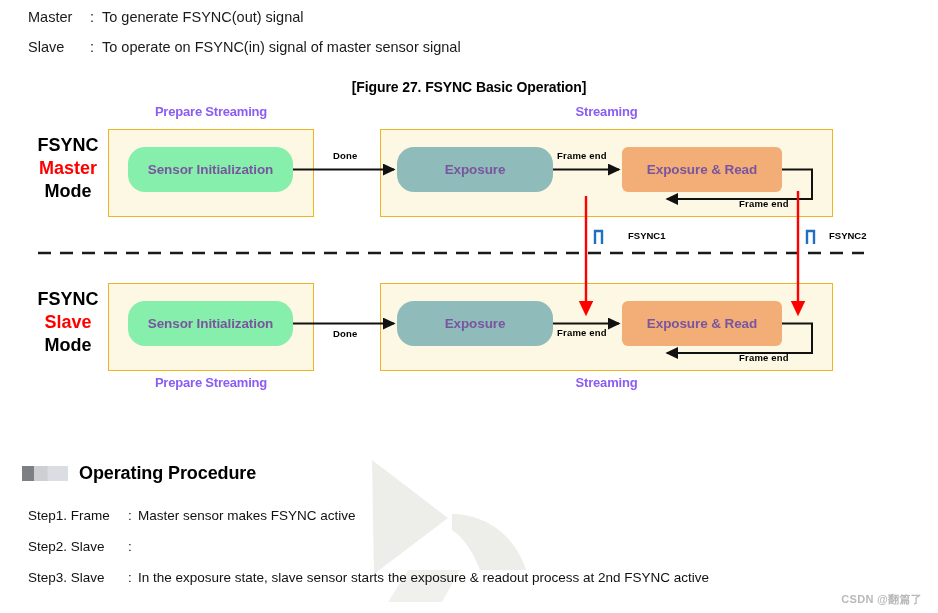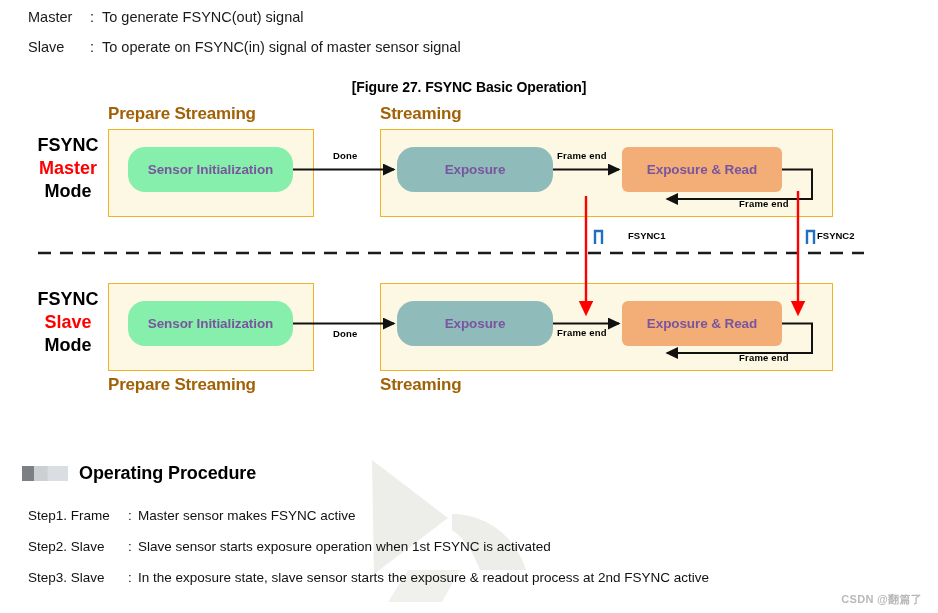--- a/index.html
+++ b/index.html
@@ -54,24 +54,24 @@
     top: 0;
     width: 938px;
     height: 613px;
     pointer-events: none;
   }
   .diagram > * { pointer-events: auto; }
 
   
   .phase-title {
     position: absolute;
-    font-size: 17px;
-    font-weight: bold;
-    color: #a16207;
-    text-align: left;
+    font-size: 13px;
+    font-weight: bold;
+    color: #8b5cf6;
+    text-align: center;
     letter-spacing: -0.2px;
   }
   #phase-prep-top    { left: 108px; top: 104px; width: 206px; }
   #phase-stream-top  { left: 380px; top: 104px; width: 453px; }
   #phase-prep-bot    { left: 108px; top: 375px; width: 206px; }
   #phase-stream-bot  { left: 380px; top: 375px; width: 453px; }
 
   
   .mode-label {
     position: absolute;
@@ -139,21 +139,21 @@
 
   
   .fsync-label {
     position: absolute;
     font-size: 9.5px;
     font-weight: bold;
     color: #000;
     white-space: nowrap;
   }
   #fsync1-label { left: 605px; top: 230px; padding-left: 23px; }
-  #fsync2-label { left: 817px; top: 230px; }
+  #fsync2-label { left: 817px; top: 230px; padding-left: 12px; }
 
   
   #overlay {
     position: absolute;
     left: 0; top: 0;
     width: 938px; height: 613px;
     pointer-events: none;
   }
 
   
@@ -320,21 +320,20 @@
 
 <div class="steps">
   <div class="step-row">
     <span class="step-label">Step1. Frame</span>
     <span class="step-sep">:</span>
     <span class="step-text">Master sensor makes FSYNC active</span>
   </div>
   <div class="step-row">
     <span class="step-label">Step2. Slave</span>
     <span class="step-sep">:</span>
-    <span class="step-text">Slave sensor starts exposure operation when 1st FSYNC is activated</span>
   </div>
   <div class="step-row">
     <span class="step-label">Step3. Slave</span>
     <span class="step-sep">:</span>
     <span class="step-text">In the exposure state, slave sensor starts the exposure &amp; readout process at 2nd FSYNC active</span>
   </div>
 </div>
 
 <div id="watermark-text">CSDN @翻篇了</div>
 

